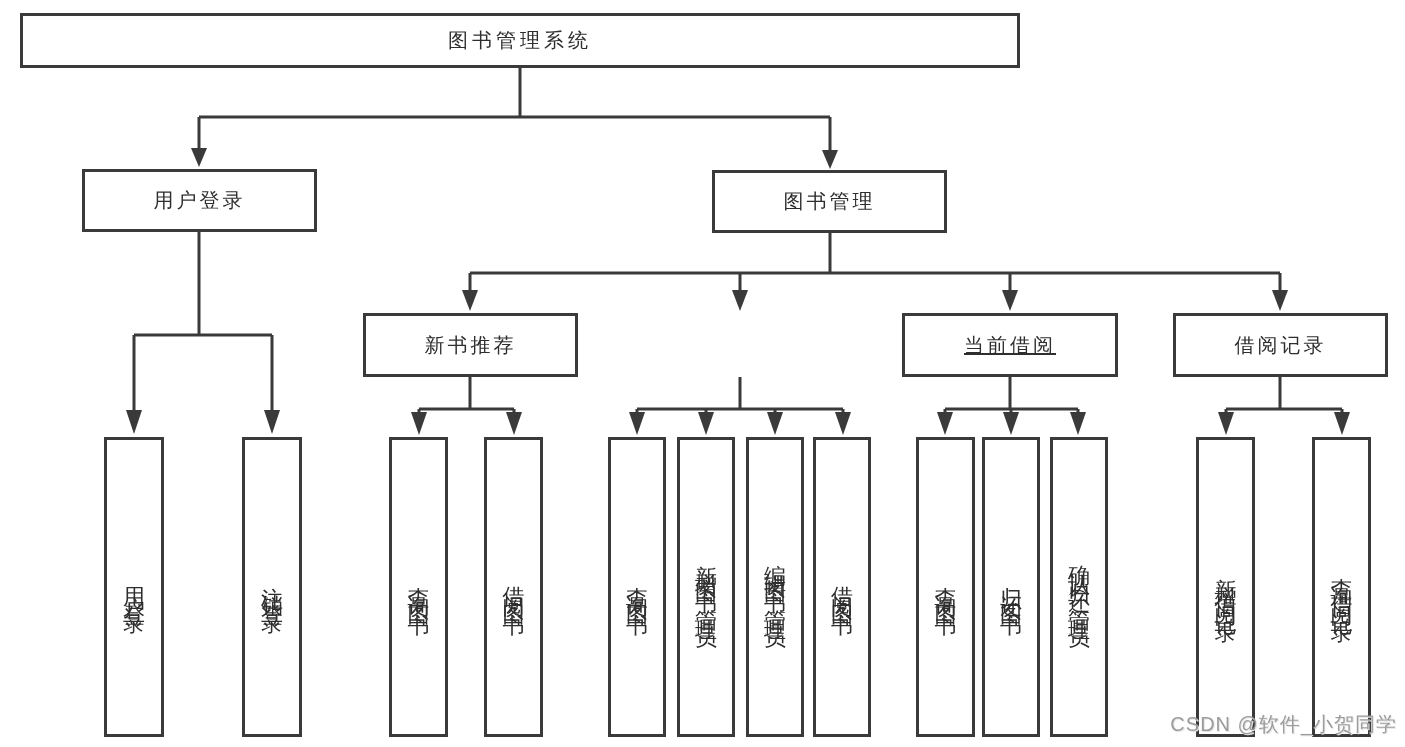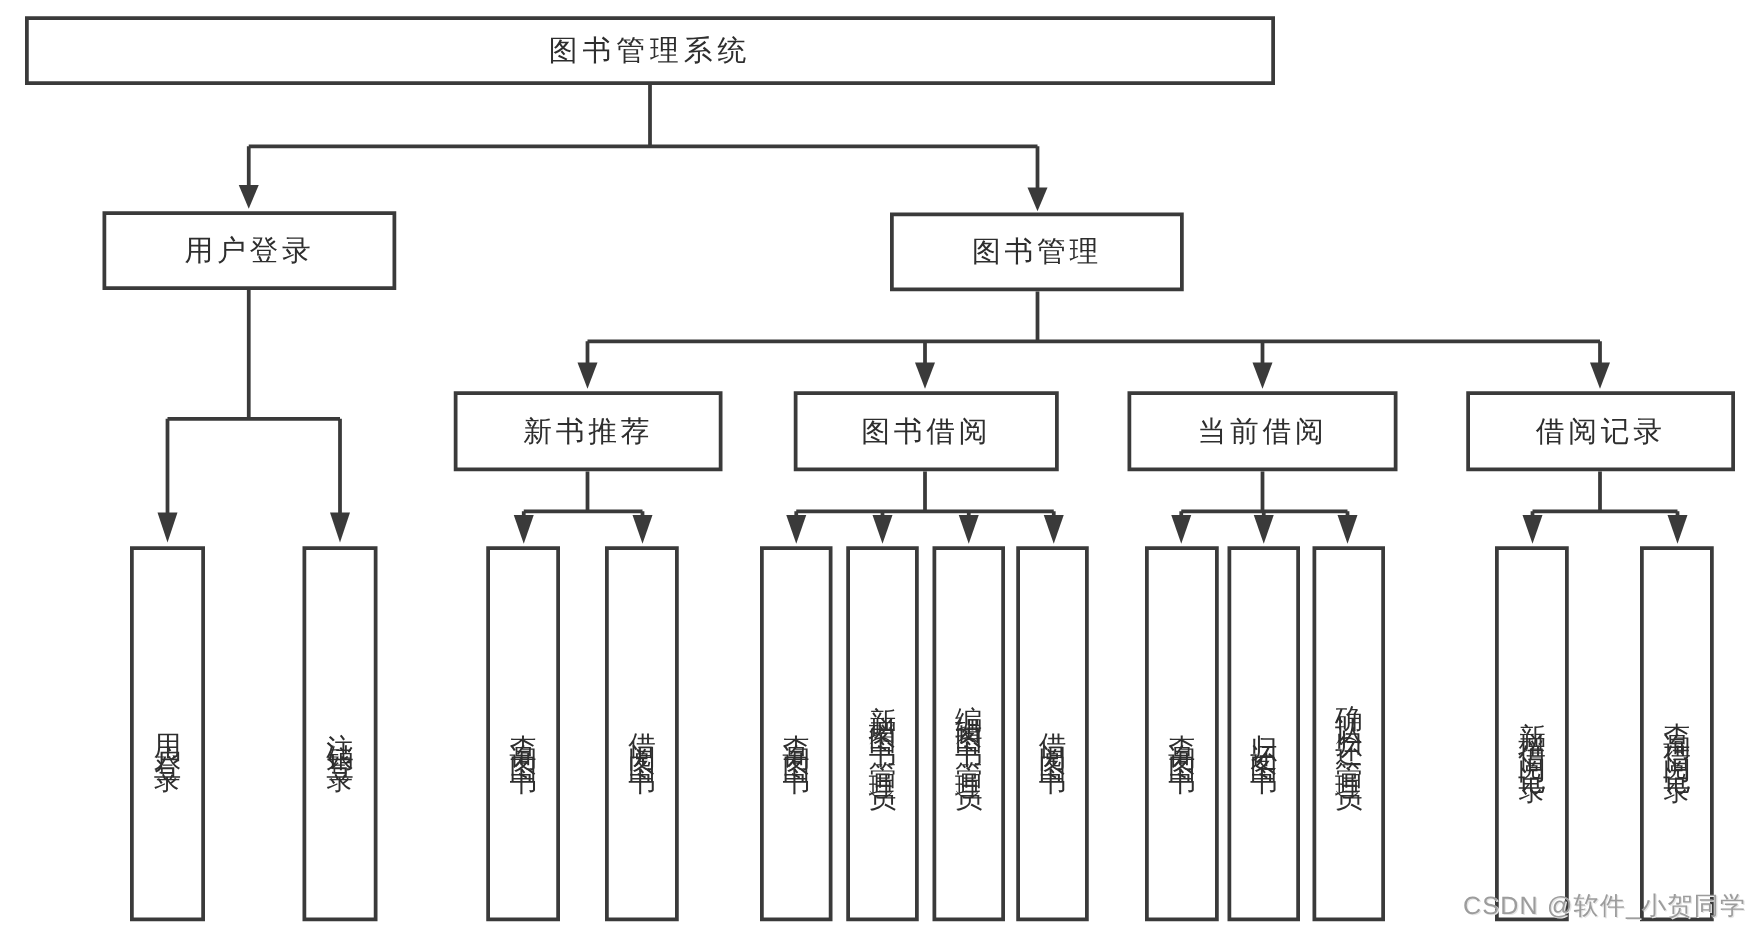--- a/index.html
+++ b/index.html
@@ -32,42 +32,42 @@
   }
   .node {
     position: absolute;
     box-sizing: border-box;
     border: 3px solid #3a3a3a;
     background: #ffffff;
     display: flex;
     align-items: center;
     justify-content: center;
     color: #2e2e2e;
-    font-size: 23px;
+    font-size: 20px;
     letter-spacing: 3px;
     white-space: nowrap;
     text-align: center;
   }
   .node.title {
     letter-spacing: 4px;
   }
   .leaf {
     writing-mode: vertical-rl;
     font-size: 22px;
     letter-spacing: 9px;
     white-space: normal;
     line-height: 1;
   }
   
   .n-root           { left: 20px;   top: 13px;  width: 1000px; height: 55px; }
   .n-user-login     { left: 82px;   top: 169px; width: 235px;  height: 63px; }
   .n-book-mgmt      { left: 712px;  top: 170px; width: 235px;  height: 63px; }
   .n-new-book       { left: 363px;  top: 313px; width: 215px;  height: 64px; }
   .n-book-borrow    { left: 635px;  top: 313px; width: 212px;  height: 64px; }
-  .n-cur-borrow     { left: 902px;  top: 313px; width: 216px;  height: 64px; }
+  .n-cur-borrow     { left: 902px;  top: 313px; width: 216px;  height: 64px; text-decoration: underline; }
   .n-borrow-rec     { left: 1173px; top: 313px; width: 215px;  height: 64px; }
   .l-1  { left: 104px;  top: 437px; width: 60px; height: 300px; }
   .l-2  { left: 242px;  top: 437px; width: 60px; height: 300px; }
   .l-3  { left: 389px;  top: 437px; width: 59px; height: 300px; }
   .l-4  { left: 484px;  top: 437px; width: 59px; height: 300px; }
   .l-5  { left: 608px;  top: 437px; width: 58px; height: 300px; }
   .l-6  { left: 677px;  top: 437px; width: 58px; height: 300px; }
   .l-7  { left: 746px;  top: 437px; width: 58px; height: 300px; }
   .l-8  { left: 813px;  top: 437px; width: 58px; height: 300px; }
   .l-9  { left: 916px;  top: 437px; width: 59px; height: 300px; }
@@ -126,21 +126,20 @@
     <polygon points="1218,412 1234,412 1226,435"></polygon>
     <polygon points="1334,412 1350,412 1342,435"></polygon>
   </svg>
 
   <div class="node title n-root">图书管理系统</div>
 
   <div class="node n-user-login">用户登录</div>
   <div class="node n-book-mgmt">图书管理</div>
 
   <div class="node n-new-book">新书推荐</div>
-  <div class="node n-book-borrow">图书借阅</div>
   <div class="node n-cur-borrow">当前借阅</div>
   <div class="node n-borrow-rec">借阅记录</div>
 
   <div class="node leaf l-1">用户登录</div>
   <div class="node leaf l-2">注销登录</div>
   <div class="node leaf l-3">查询图书</div>
   <div class="node leaf l-4">借阅图书</div>
   <div class="node leaf l-5">查询图书</div>
   <div class="node leaf l-6">新增图书（管理员）</div>
   <div class="node leaf l-7">编辑图书（管理员）</div>

